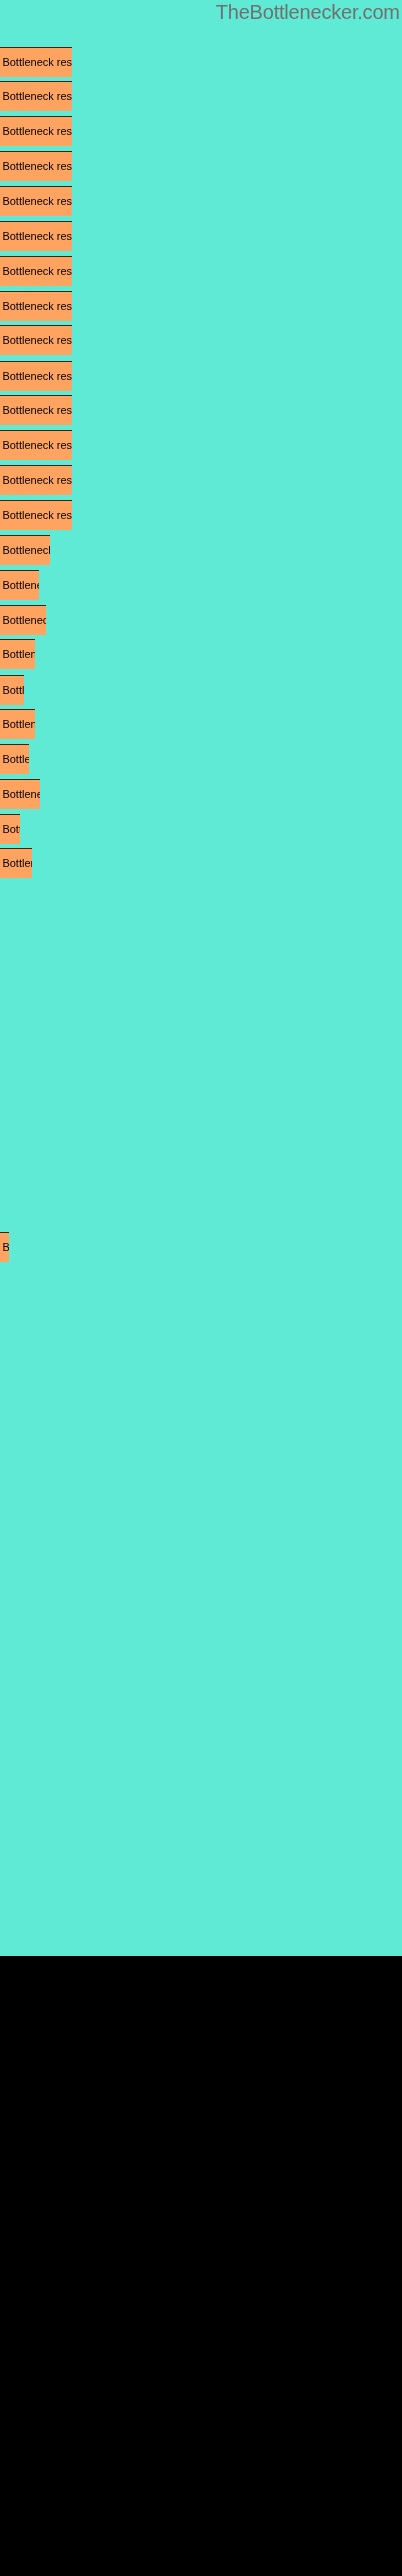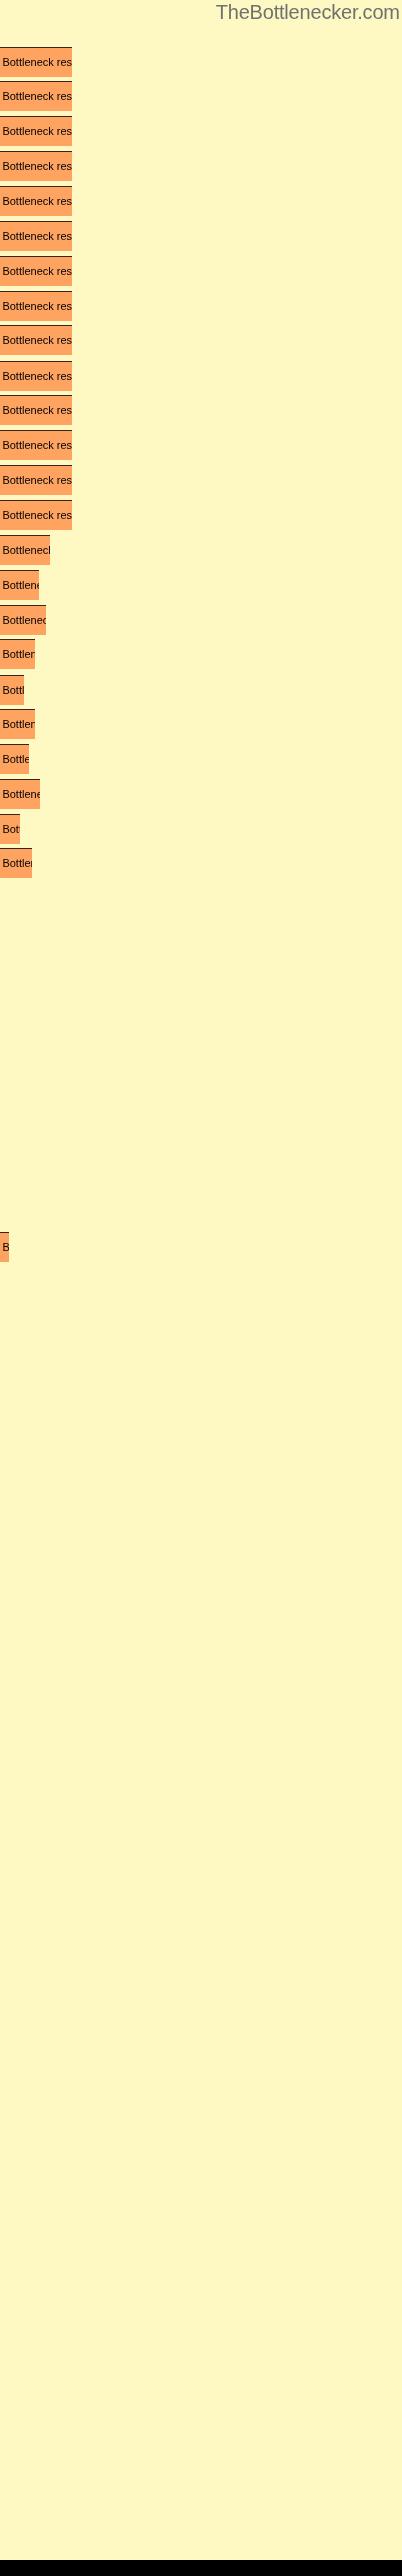--- a/index.html
+++ b/index.html
@@ -6,22 +6,22 @@
     margin: 0;
     padding: 0;
     background: #000000;
   }
   body {
     font-family: "Liberation Sans", sans-serif;
   }
   #chart {
     position: relative;
     width: 403px;
-    height: 2560px;
-    background: #fef9c3;
+    height: 1956px;
+    background: #5eead4;
     overflow: hidden;
   }
   #site-title {
     position: absolute;
     top: 0px;
     left: 0px;
     width: 403px;
     text-align: right;
     padding-right: 3.2px;
     box-sizing: border-box;

